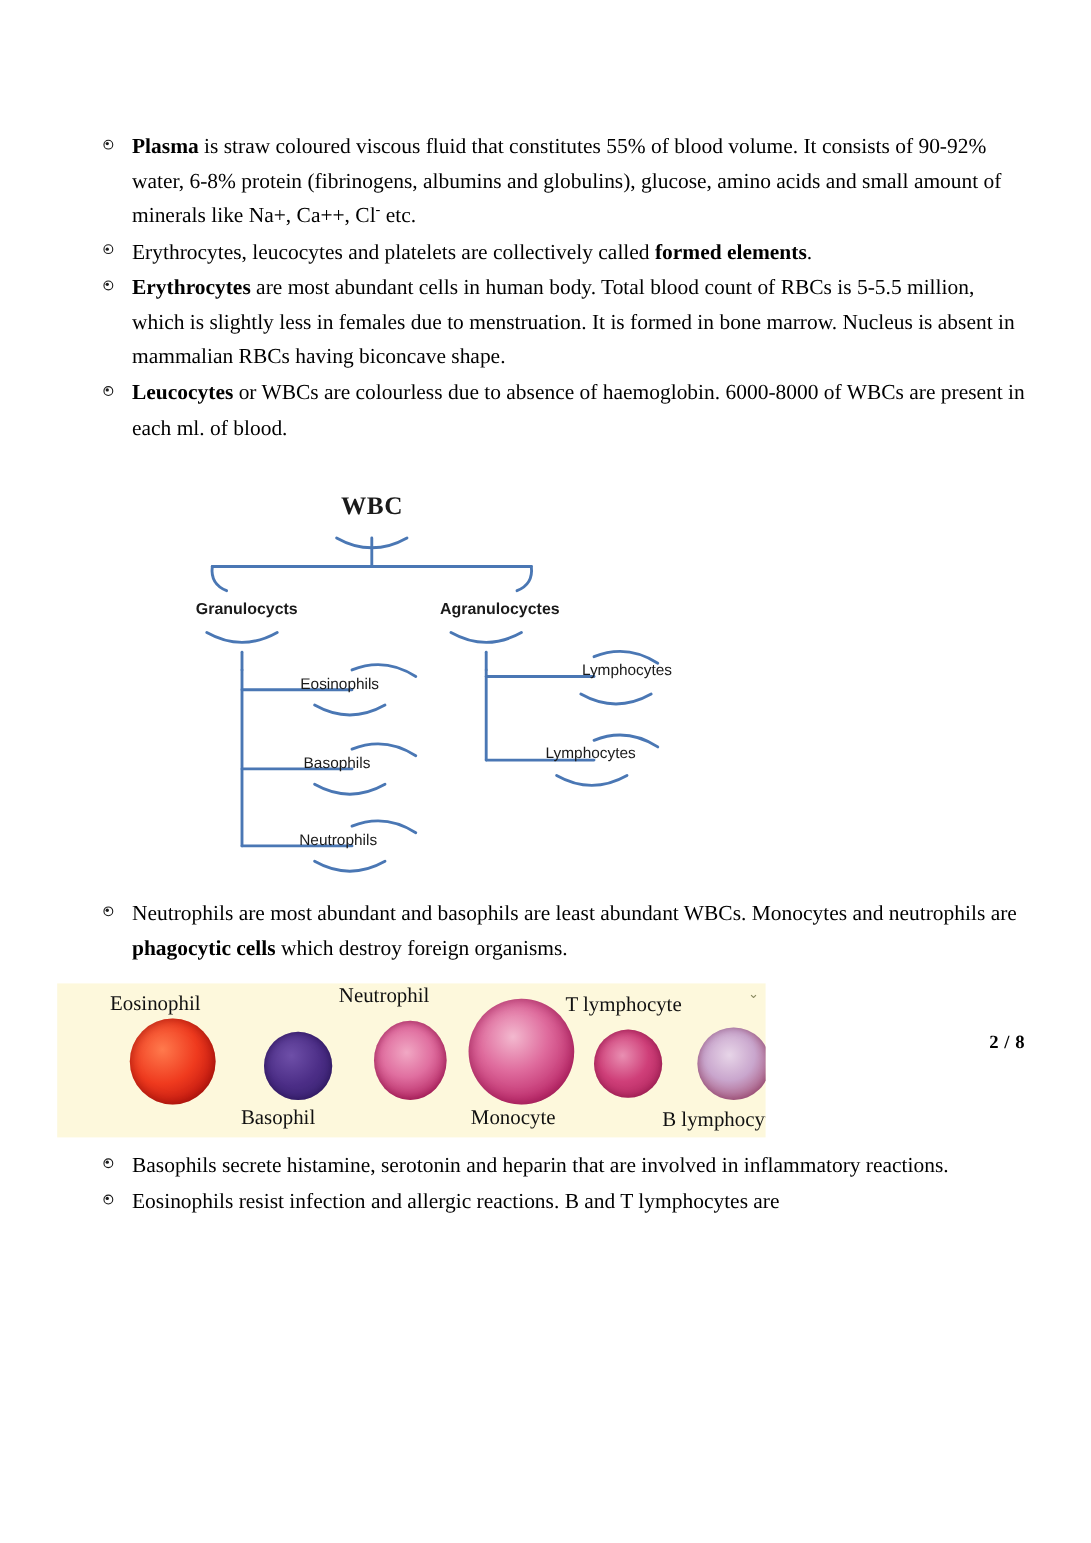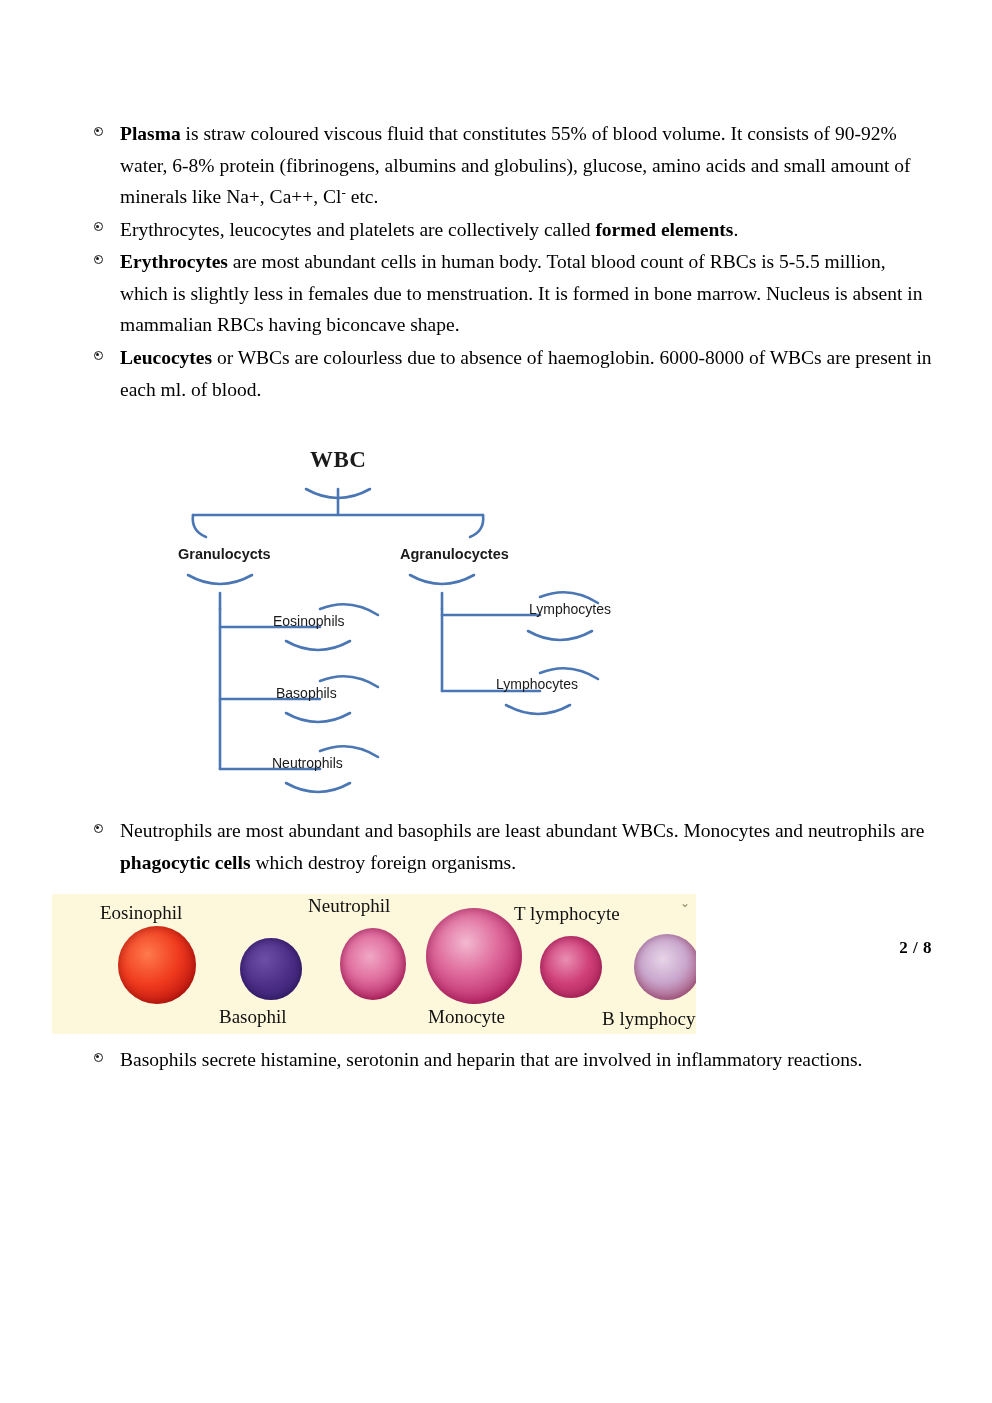--- a/index.html
+++ b/index.html
@@ -260,18 +260,22 @@
       <div class="photo-label" style="left:167px; top:112px;">Basophil</div>
       <div class="photo-label" style="left:376px; top:112px;">Monocyte</div>
       <div class="photo-label" style="left:550px; top:114px;">B lymphocyte</div>
     </div>
 
     <ul class="bullets">
       <li>
         <span class="bullet-mark"></span>
         <span>Basophils secrete histamine, serotonin and heparin that are involved in inflammatory reactions.</span>
       </li>
+      <li>
+        <span class="bullet-mark"></span>
+        <span>Eosinophils resist infection and allergic reactions. B and T lymphocytes are</span>
+      </li>
     </ul>
 
   </div>
 
   <div class="footer-page">2 / 8</div>
 </div>
 
 </body></html>

